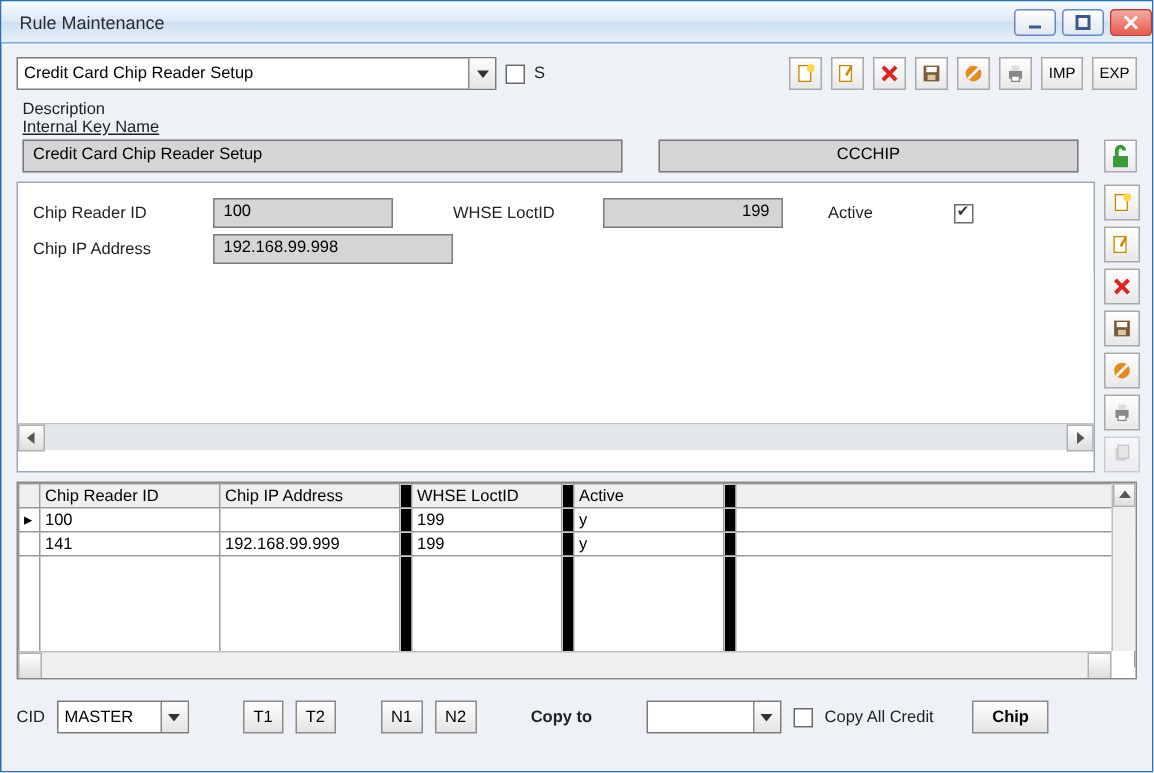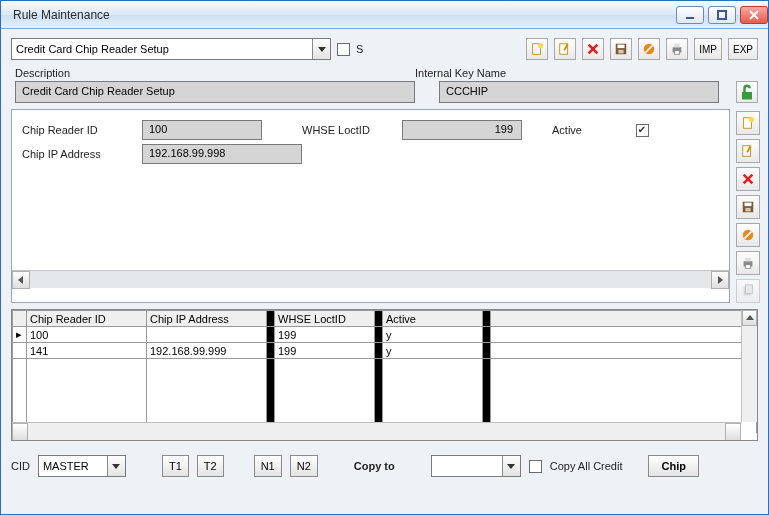--- a/index.html
+++ b/index.html
@@ -87,39 +87,39 @@
   .icon-btn svg { width:14px; height:14px; }
   .txt-btn {
     height:22px; padding:0 4px;
     border:1px solid #a9a9a9;
     background: linear-gradient(#fefefe,#e8e8e8);
     font-size:10px;
     cursor:pointer;
   }
 
   .labels-row {
-    display:flex; padding: 2px 14px 2px 14px;
+    display:flex; padding: 2px 14px 2px 14px; flex-direction: column;
   }
   .labels-row .l1 { width: 400px; }
-  .labels-row .l2 { flex:1; }
+  .labels-row .l2 { flex:1;text-decoration:underline; }
 
   .field-row {
     display:flex; align-items:center;
     padding: 0 10px 6px 14px;
     gap:10px;
   }
   .ro-field {
     height:22px;
     background:#d5d5d5;
     border:1px solid #7a7a7a;
     padding:3px 6px;
     overflow:hidden;
   }
   .ro-field.w1 { width:400px; }
-  .ro-field.w2 { width:280px; }
+  .ro-field.w2 { width:280px;text-align:center; }
 
   .lock-btn {
     margin-left:auto;
     width:22px; height:22px;
     border:1px solid #a9a9a9;
     background: linear-gradient(#fff,#e9e9e9);
     display:flex; align-items:center; justify-content:center;
     cursor:pointer;
   }
 

